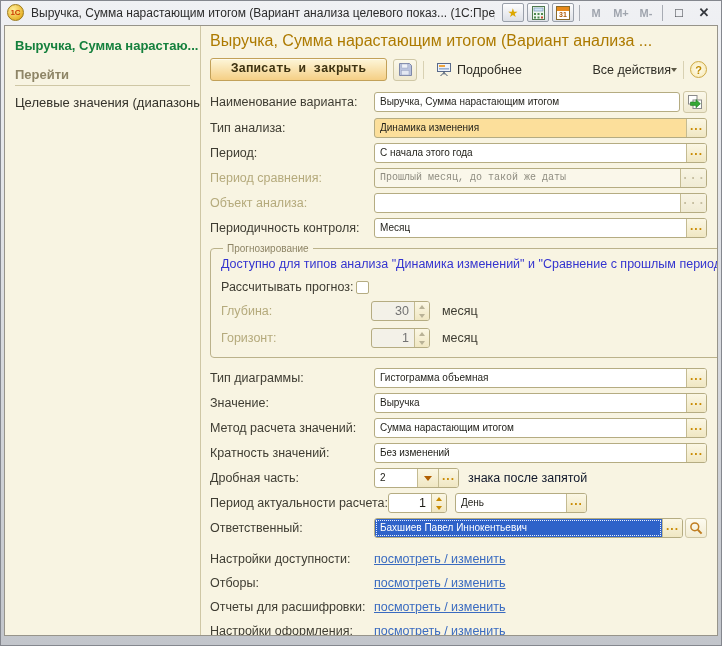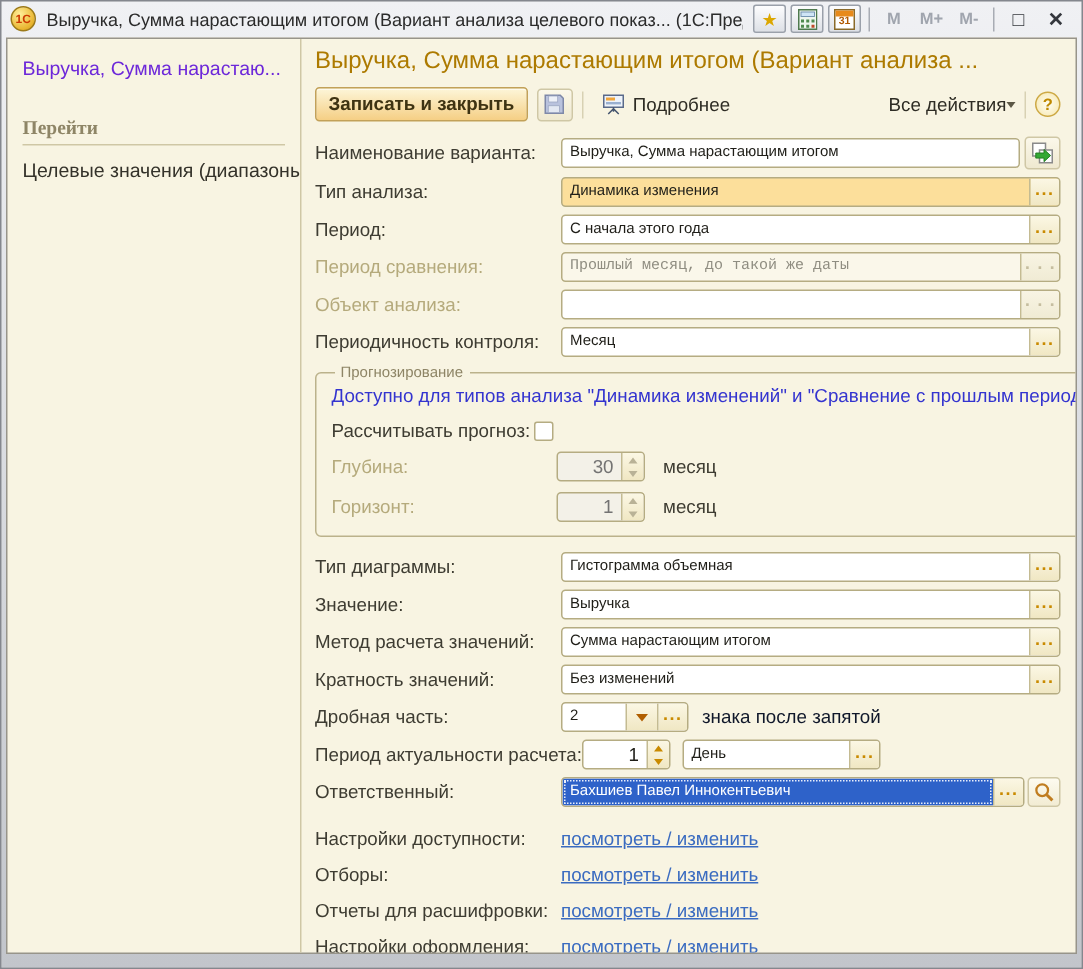--- a/index.html
+++ b/index.html
@@ -20,30 +20,30 @@
   .cal-icon { width:14px; height:14px; background:#fff; border:1px solid #8a6a2a; display:flex; flex-direction:column; }
   .cal-top { height:4px; background:#e88a1a; }
   .cal-num { flex:1; display:flex; align-items:center; justify-content:center; font-size:7px; font-weight:bold; color:#b05800; }
   .tb-mem { width:22px; text-align:center; color:#a0a5ae; font-weight:bold; font-size:11px; }
   .tb-sep { width:1px; height:16px; background:#a8acb4; margin:0 2px; }
   .win-glyph { border:none; background:none; width:22px; text-align:center; color:#34373d; font-weight:bold; font-size:13px; cursor:pointer; }
   
   .content { position:absolute; left:3px; right:3px; top:24px; bottom:9px; background:#f8f4e2;
              border:1px solid #97948a; display:flex; }
   .sidebar { flex:0 0 196px; border-right:1px solid #cfc7a5; padding:12px 10px 0 10px; font-size:13px; overflow:hidden; }
-  .sb-title { font-weight:normal; color:#6d28d9; margin-bottom:24px; white-space:nowrap; }
-  .sb-header { font-weight:bold; color:#8e8566; padding-bottom:3px; border-bottom:1px solid #cfc7a5; margin-bottom:9px;font-family:Liberation Serif, serif; }
+  .sb-title { font-weight:bold; color:#15803d; margin-bottom:14px; white-space:nowrap; }
+  .sb-header { font-weight:bold; color:#8e8566; padding-bottom:3px; border-bottom:1px solid #cfc7a5; margin-bottom:9px; }
   .sb-link { color:#34322a; cursor:pointer; white-space:nowrap; }
   .main { flex:1; padding:3px 10px 0 9px; overflow:hidden; font-size:13px; }
   .page-title { font-size:16px; color:#ad7a00; margin:3px 0 7px; white-space:nowrap; overflow:hidden; }
   
   .toolbar { display:flex; align-items:center; gap:6px; margin-bottom:9px; height:25px; }
-  .btn-primary { font-family:Liberation Sans, sans-serif; font-weight:bold; font-size:12.5px; color:#3e3312; cursor:pointer;
+  .btn-primary { font-family:Liberation Mono, monospace; font-weight:bold; font-size:12.5px; color:#3e3312; cursor:pointer;
                  background:linear-gradient(#fdf6d9,#f5cf85); border:1px solid #c2a159; border-radius:3px;
-                 padding:3px 8px 4px; box-shadow:inset 0 1px 0 #fff8; }
+                 padding:3px 20px 4px; box-shadow:inset 0 1px 0 #fff8; }
   .icon-btn { width:24px; height:22px; display:flex; align-items:center; justify-content:center;
               border:1px solid #cfc7a5; border-radius:3px; background:linear-gradient(#fbf8ea,#efe9d0); cursor:pointer; }
   .tool-sep { width:1px; height:18px; background:#d8d1b3; }
   .btn-flat { display:flex; align-items:center; gap:5px; background:none; border:none; font-family:inherit;
               font-size:12.5px; color:#2e2c24; cursor:pointer; }
   .all-actions { margin-left:auto; display:flex; align-items:center; gap:0; font-size:12.5px; color:#2e2c24; cursor:pointer; }
   .dd-tri { width:0; height:0; border-left:3.5px solid transparent; border-right:3.5px solid transparent; border-top:4px solid #5c5846; }
   .help-btn { width:17px; height:17px; border-radius:50%; border:1px solid #cda945; cursor:pointer;
               background:radial-gradient(#fffef2,#f6e6ad); color:#bf8900; font-weight:bold; font-size:11px;
               display:flex; align-items:center; justify-content:center; }

